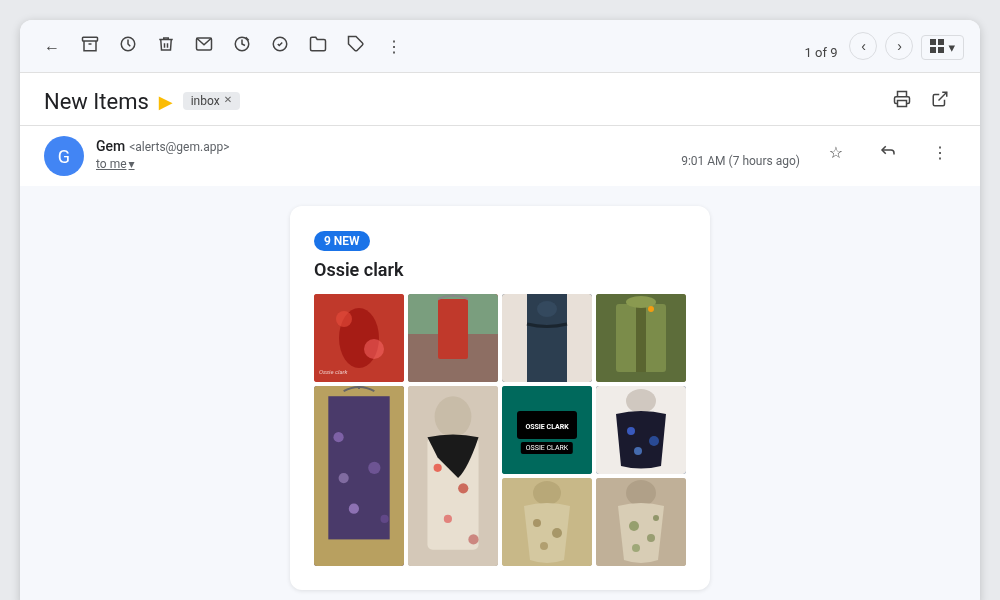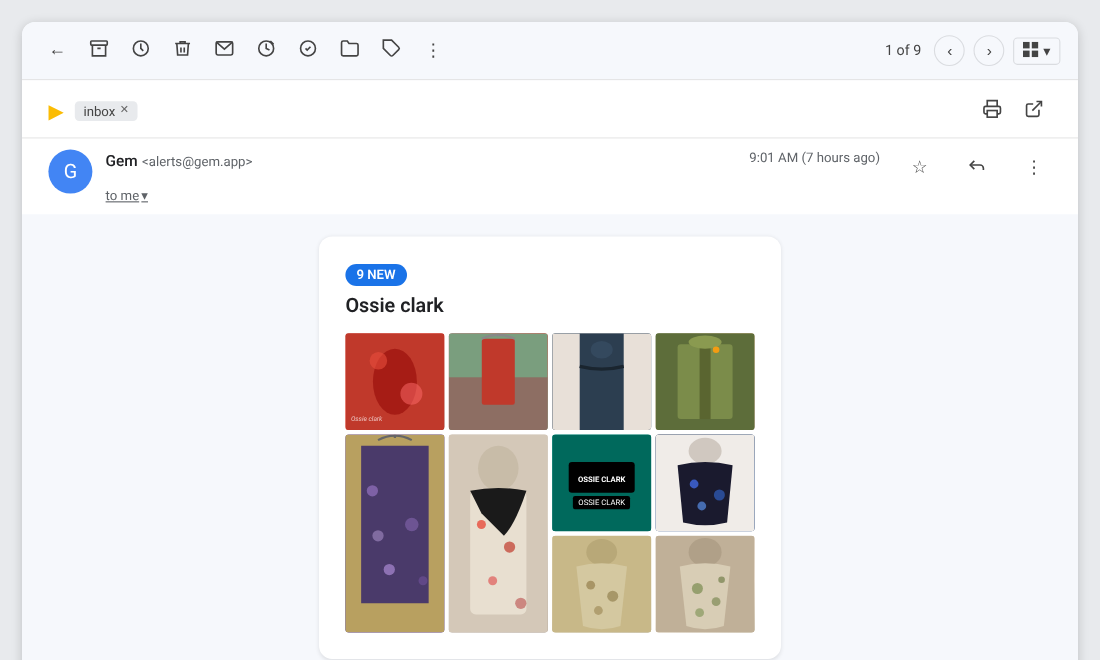--- a/index.html
+++ b/index.html
@@ -31,21 +31,21 @@
       justify-content: space-between;
       border-bottom: 1px solid #e0e0e0;
     }
     .toolbar-left {
       display: flex;
       align-items: center;
       gap: 6px;
     }
     .toolbar-right {
       display: flex;
-      align-items: center;
+      align-items: flex-end;
       gap: 8px;
       font-size: 13px;
       color: #444;
     }
     .tool-btn {
       width: 32px;
       height: 32px;
       border-radius: 50%;
       border: none;
       background: transparent;
@@ -150,21 +150,21 @@
       display: flex;
       align-items: center;
       justify-content: center;
       color: white;
       font-size: 18px;
       flex-shrink: 0;
     }
     .sender-info {
       display: flex;
       flex-direction: column;
-      gap: 16px;
+      gap: 2px;
     }
     .sender-name {
       font-size: 14px;
       font-weight: 500;
       color: #202124;
     }
     .sender-email {
       font-size: 12px;
       color: #5f6368;
     }
@@ -172,21 +172,21 @@
       font-size: 12px;
       color: #5f6368;
       display: flex;
       align-items: center;
       gap: 2px;
       cursor: pointer;
       text-decoration: underline;
     }
     .sender-right {
       display: flex;
-      align-items: flex-start;
+      align-items: flex-end;
       gap: 20px;
     }
     .timestamp {
       font-size: 12px;
       color: #5f6368;
     }
     
     .email-body {
       background: #f6f8fc;
       padding: 20px 60px;
@@ -355,20 +355,21 @@
               <rect x="8" y="8" width="6" height="6"></rect>
             </svg>
         </span>
         <span>▾</span>
       </button>
     </div>
   </div>
 
   <div class="email-header">
     <div class="email-title-row">
+      <span class="email-title">New Items</span>
       <span class="forward-icon">▶</span>
       <div class="label-badge">
         <span>inbox</span>
         <span class="close-x">✕</span>
       </div>
     </div>
     <div class="email-header-actions">
       <button class="tool-btn" title="Print">
         <span>
           <svg width="18" height="18" viewBox="0 0 24 24" fill="none" stroke="currentColor" stroke-width="2">

